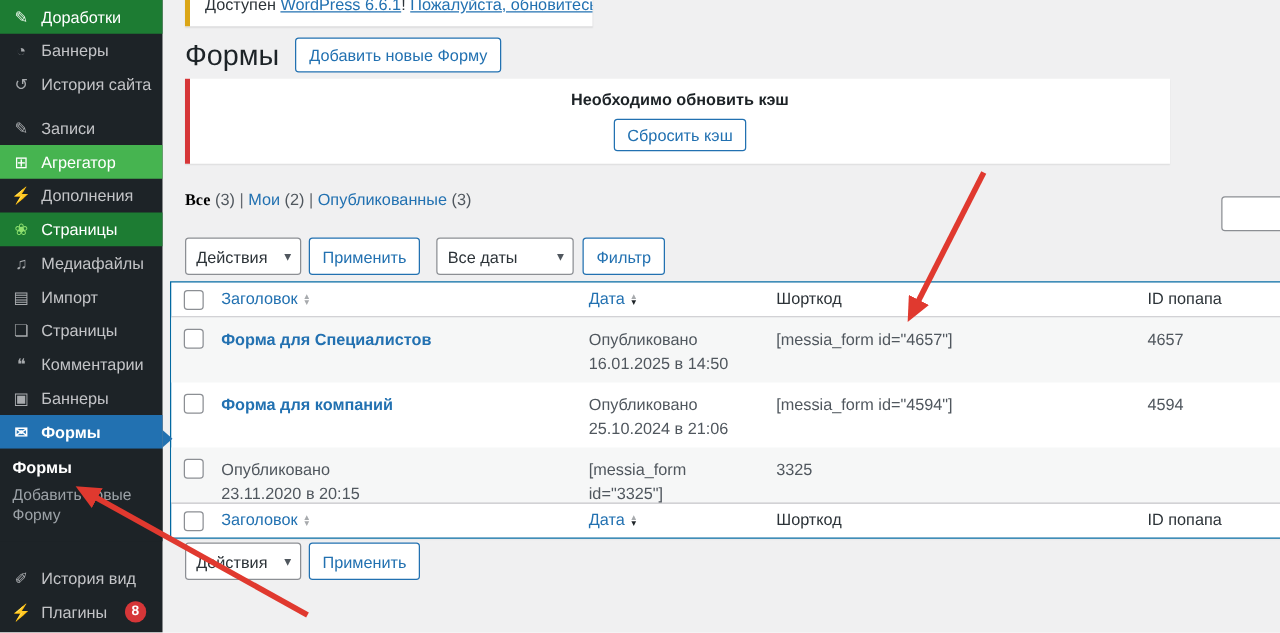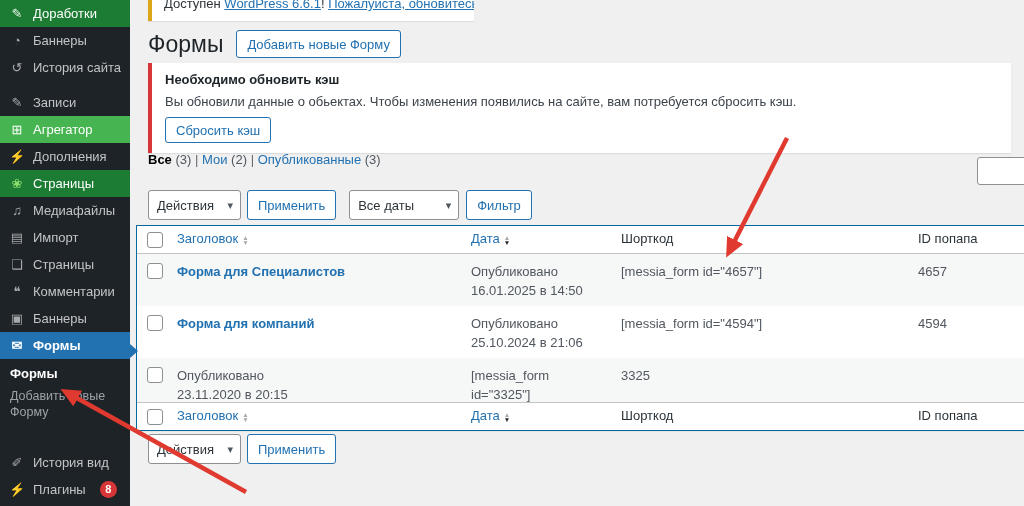--- a/index.html
+++ b/index.html
@@ -22,32 +22,32 @@
   .submenu .sub-item{color:#9ca2a7;font-size:12.5px;line-height:1.3;width:100px;cursor:pointer;}
   .badge{display:inline-flex;align-items:center;justify-content:center;margin-left:6px;
          background:#d63638;color:#fff;border-radius:50%;width:17px;height:17px;font-size:11px;font-weight:bold;}
   .flyout-arrow{position:absolute;left:130px;top:344px;width:0;height:0;z-index:6;
         border-top:7px solid transparent;border-bottom:7px solid transparent;border-left:8px solid #2271b1;}
   
   .content{position:absolute;left:130px;top:0;width:894px;height:506px;}
   .notice{position:absolute;background:#fff;border-left:4px solid #dba617;
           box-shadow:0 1px 1px rgba(0,0,0,.08);box-sizing:border-box;}
   .notice.update{left:18px;top:-13px;width:326px;height:34px;padding:9px 12px;white-space:nowrap;overflow:hidden;}
-  .notice.cache{left:18px;top:63px;width:863px;border-left-color:#d63638;padding:9px 13px 10px;}
+  .notice.cache{left:18px;top:63px;width:788px;border-left-color:#d63638;padding:9px 13px 10px;text-align:center;}
   .notice a{color:#2271b1;text-decoration:underline;cursor:pointer;}
   .cache-title{font-weight:bold;color:#1d2327;}
   .cache-body{margin-top:7px;color:#3c434a;}
   .page-title-row{position:absolute;left:18px;top:30px;display:flex;align-items:center;gap:13px;}
   h1.title{font-size:23px;font-weight:400;color:#1d2327;margin:0;line-height:28px;}
   .btn{display:inline-flex;align-items:center;justify-content:center;height:28px;padding:0 10px;
        background:#fff;border:1px solid #2271b1;border-radius:3px;color:#2271b1;font-size:13px;
        cursor:pointer;box-sizing:border-box;white-space:nowrap;}
   .btn.small{height:26px;margin-top:8px;}
   .filters{position:absolute;left:18px;top:152px;font-size:13px;color:#646970;}
-  .filters .cur{font-weight:bold;color:#000;}
+  .filters .cur{font-weight:bold;color:#000;font-family:Liberation Serif, serif;}
   .filters a{color:#2271b1;text-decoration:none;cursor:pointer;}
   .filters .cnt{color:#50575e;}
   .search{position:absolute;left:847px;top:157px;width:130px;height:28px;background:#fff;
           border:1px solid #8c8f94;border-radius:3px;box-sizing:border-box;}
   .toolbar{position:absolute;left:18px;display:flex;align-items:center;}
   .toolbar.top{top:190px;}
   .toolbar.bottom{top:434px;}
   .select{display:inline-flex;align-items:center;justify-content:space-between;height:30px;
           padding:0 7px 0 8px;background:#fff;border:1px solid #8c8f94;border-radius:3px;
           color:#2c3338;cursor:pointer;box-sizing:border-box;}
@@ -158,21 +158,20 @@
       <span>Доступен </span><a>WordPress 6.6.1</a><span>! </span><a>Пожалуйста, обновитесь</a>
     </div>
 
     <div class="page-title-row">
       <h1 class="title">Формы</h1>
       <span class="btn">Добавить новые Форму</span>
     </div>
 
     <div class="notice cache">
       <div class="cache-title">Необходимо обновить кэш</div>
-      <div class="cache-body">Вы обновили данные о обьектах. Чтобы изменения появились на сайте, вам потребуется сбросить кэш.</div>
       <span class="btn small">Сбросить кэш</span>
     </div>
 
     <div class="filters">
       <span class="cur">Все</span>
       <span class="cnt">(3)</span>
       <span>|</span>
       <a>Мои</a>
       <span class="cnt">(2)</span>
       <span>|</span>

